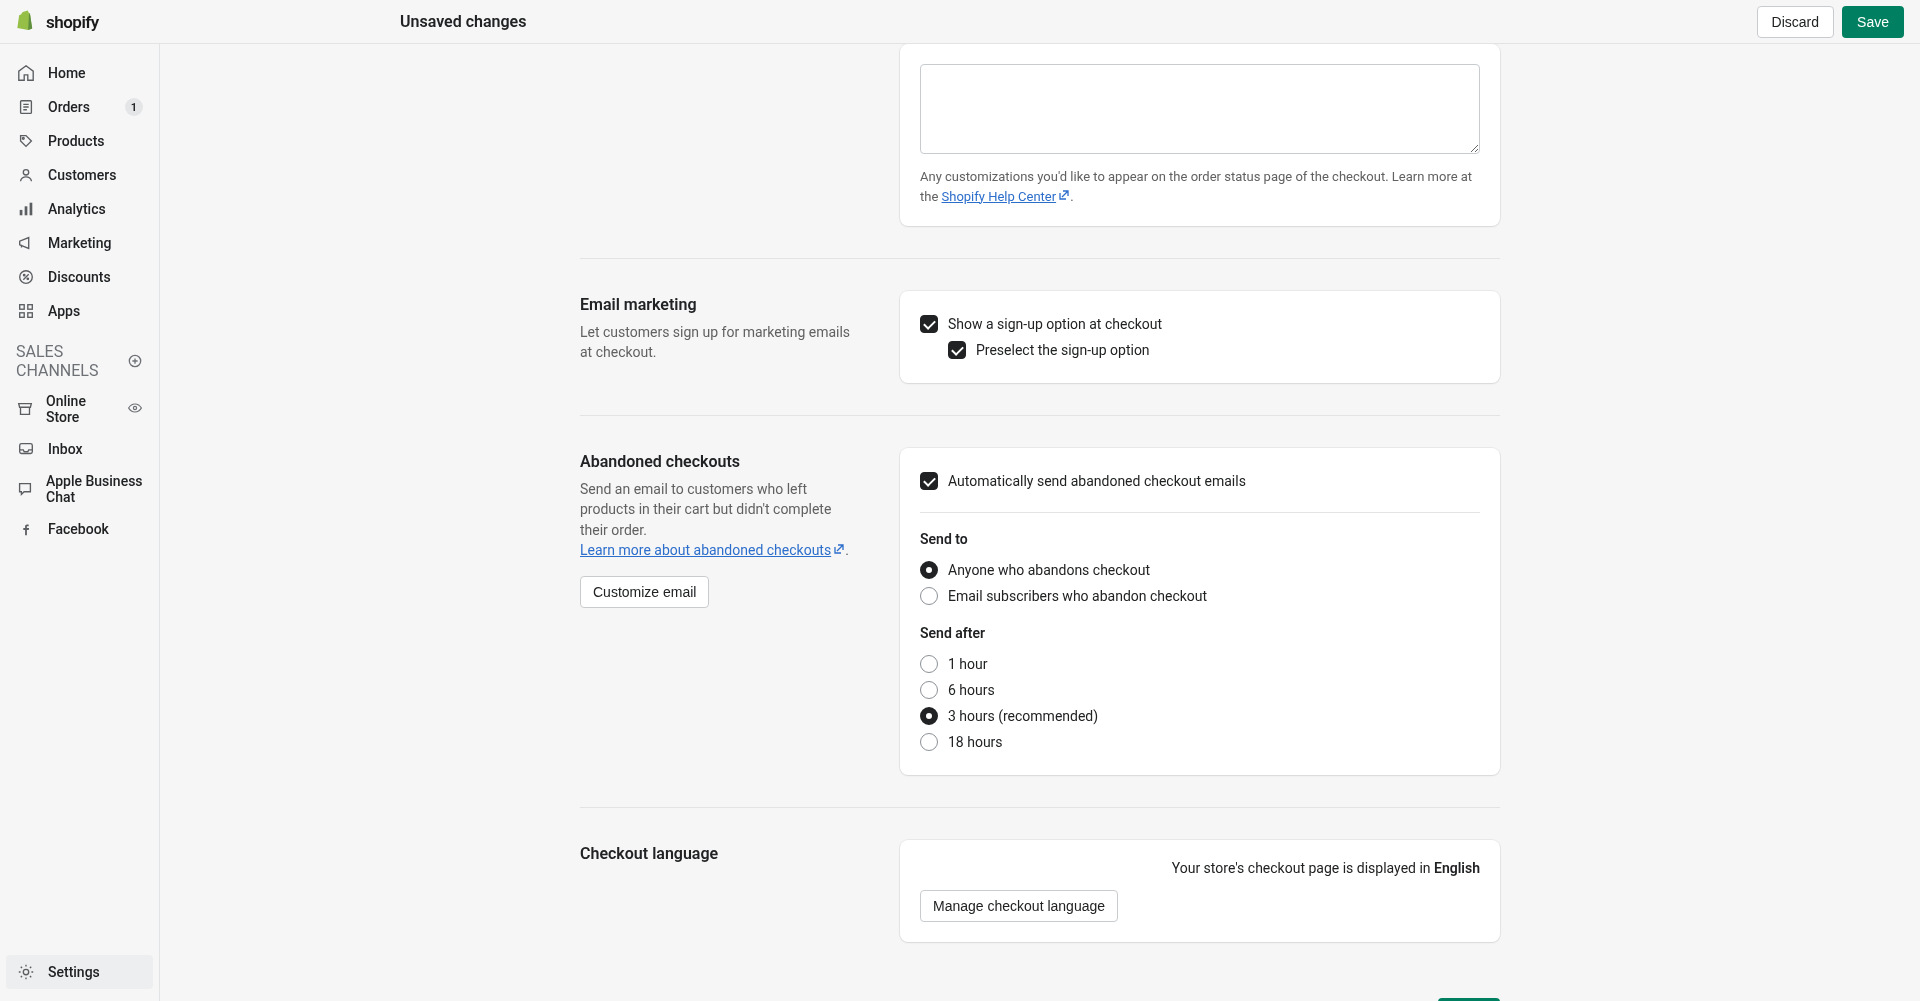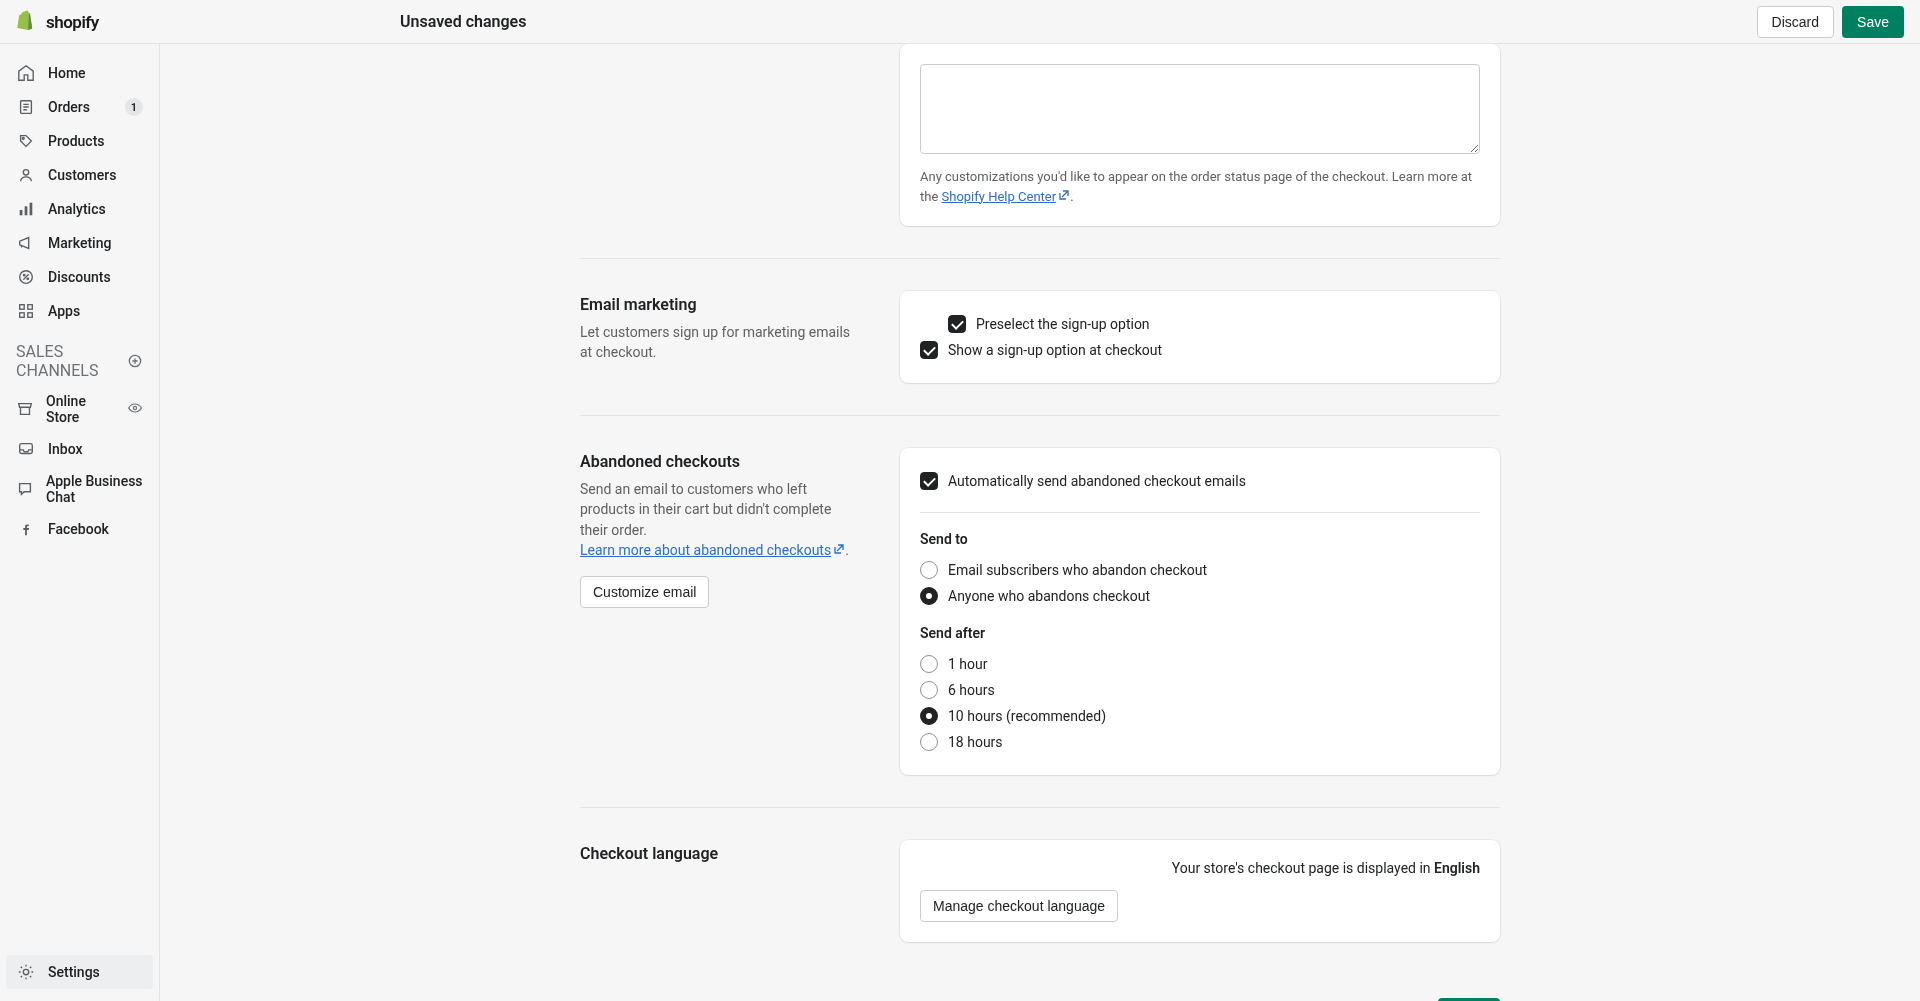--- a/index.html
+++ b/index.html
@@ -372,27 +372,27 @@
         </div>
       </div>
 
       <div class="section">
         <div class="section-left">
           <div class="section-heading">Email marketing</div>
           <div class="section-desc">Let customers sign up for marketing emails at checkout.</div>
         </div>
         <div class="section-right">
           <div class="card">
+            <div class="chk-row">
+              <span class="chk checked"></span>
+              <span>Show a sign-up option at checkout</span>
+            </div>
             <div class="chk-row indent">
               <span class="chk checked"></span>
               <span>Preselect the sign-up option</span>
-            </div>
-            <div class="chk-row">
-              <span class="chk checked"></span>
-              <span>Show a sign-up option at checkout</span>
             </div>
           </div>
         </div>
       </div>
 
       <div class="section">
         <div class="section-left">
           <div class="section-heading">Abandoned checkouts</div>
           <div class="section-desc">
             <span>Send an email to customers who left products in their cart but didn't complete their order. </span>
@@ -414,40 +414,40 @@
           <div class="card">
             <div class="chk-row">
               <span class="chk checked"></span>
               <span>Automatically send abandoned checkout emails</span>
             </div>
 
             <div class="divider"></div>
 
             <div class="group-title">Send to</div>
             <div class="rad-row">
+              <span class="rad selected"></span>
+              <span>Anyone who abandons checkout</span>
+            </div>
+            <div class="rad-row">
               <span class="rad"></span>
               <span>Email subscribers who abandon checkout</span>
             </div>
-            <div class="rad-row">
-              <span class="rad selected"></span>
-              <span>Anyone who abandons checkout</span>
-            </div>
 
             <div class="group-title" style="margin-top:16px;">Send after</div>
             <div class="rad-row">
               <span class="rad"></span>
               <span>1 hour</span>
             </div>
             <div class="rad-row">
               <span class="rad"></span>
               <span>6 hours</span>
             </div>
             <div class="rad-row">
               <span class="rad selected"></span>
-              <span>10 hours (recommended)</span>
+              <span>3 hours (recommended)</span>
             </div>
             <div class="rad-row">
               <span class="rad"></span>
               <span>18 hours</span>
             </div>
           </div>
         </div>
       </div>
 
       <div class="section last">

